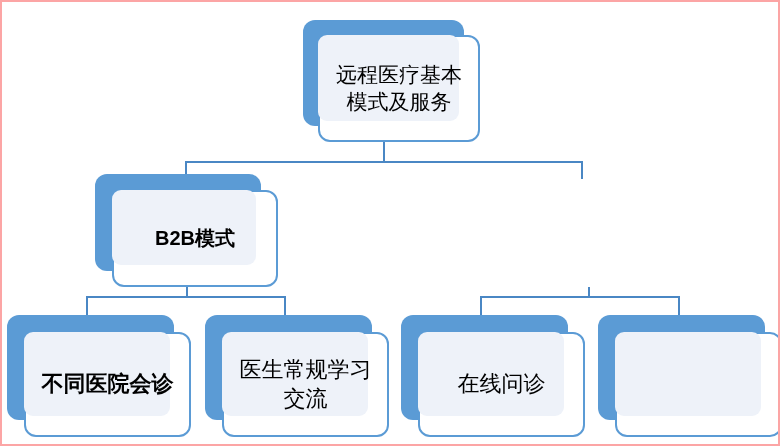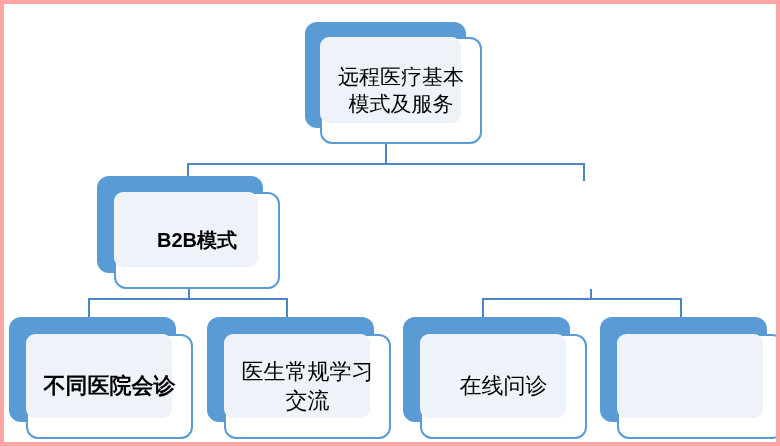--- a/index.html
+++ b/index.html
@@ -9,21 +9,21 @@
   }
   body {
     font-family: "Liberation Sans", "DejaVu Sans", sans-serif;
   }
   #diagram-canvas {
     position: relative;
     width: 780px;
     height: 446px;
     background: #ffffff;
     box-sizing: border-box;
-    border: 4px solid #fca5a5;
+    border: 2px solid #fca5a5;
     overflow: hidden;
   }
 
   
   .conn-h {
     position: absolute;
     height: 0;
     border-top: 2px solid #4A87C4;
   }
   .conn-v {

